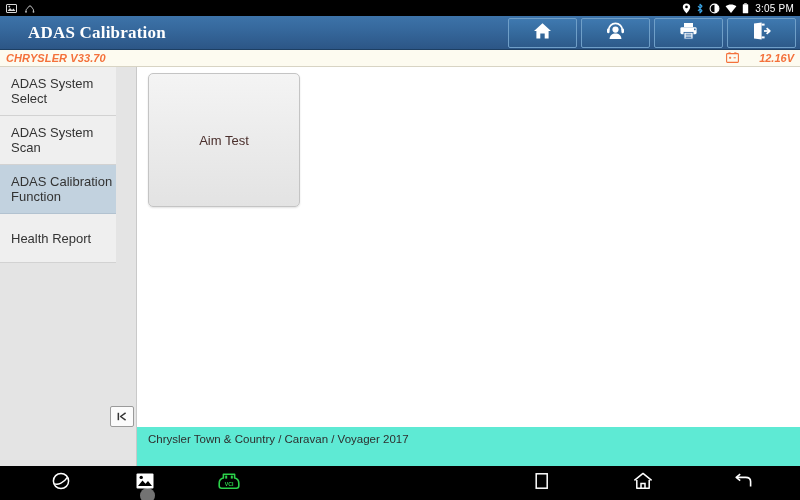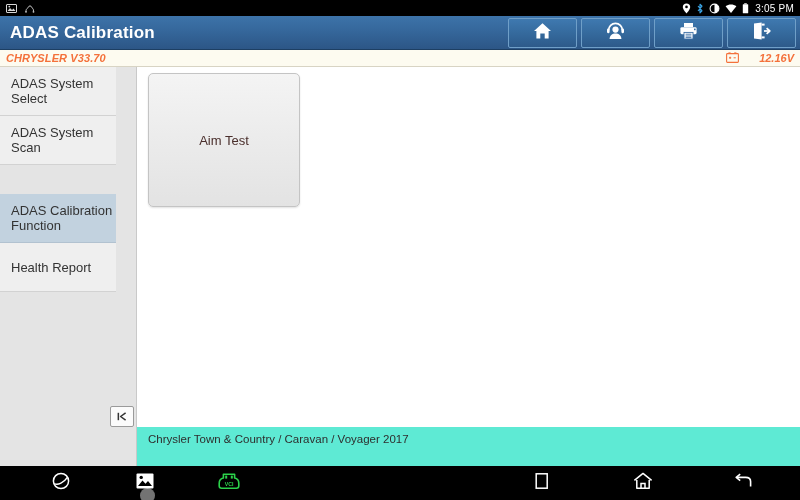--- a/index.html
+++ b/index.html
@@ -51,23 +51,24 @@
     background: linear-gradient(to bottom, #3d73a9 0%, #35679b 45%, #2c5686 100%);
     border-bottom: 1px solid #1d3f63;
     box-sizing: border-box;
     display: flex;
     align-items: center;
   }
   .app-title {
     color: #ffffff;
     font-size: 17px;
     font-weight: bold;
-    padding-left: 10px;
+    padding-left: 28px;
     letter-spacing: 0.2px;
     white-space: nowrap;
+    font-family: Liberation Serif, serif;
   }
   .header-buttons {
     margin-left: auto;
     display: flex;
     align-items: center;
     height: 32px;
     padding-right: 4px;
     gap: 4px;
   }
   .hbtn {
@@ -144,21 +145,20 @@
     display: flex;
     align-items: center;
     padding: 0 0 0 11px;
     color: #333333;
     font-size: 13px;
     line-height: 15px;
   }
   .menu-item.selected {
     background: #c2d2df;
     border-bottom: 1px solid #b2c2d0;
-    margin-top: 29px;
   }
   .menu-item .label { display: block; }
 
   .collapse-btn {
     position: absolute;
     left: 110px;
     top: 339px;
     width: 24px; height: 21px;
     background: #fbfbfb;
     border: 1px solid #9a9a9a;

